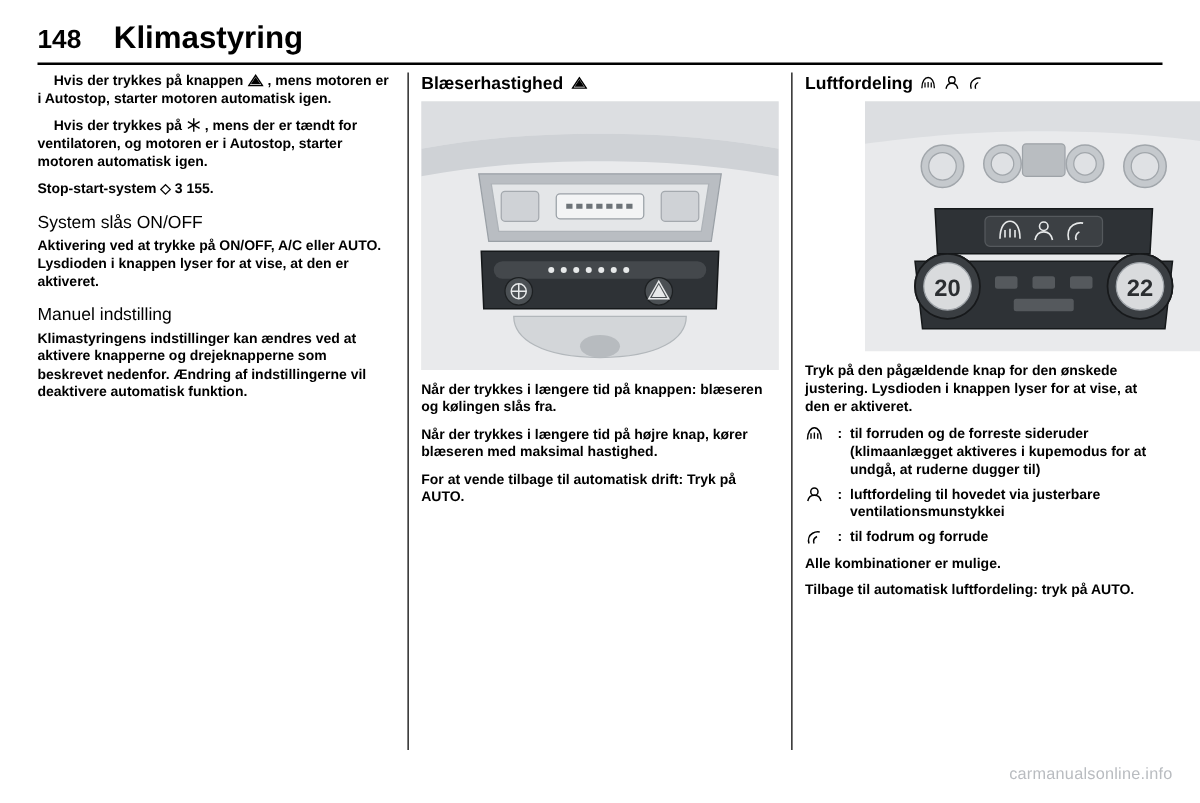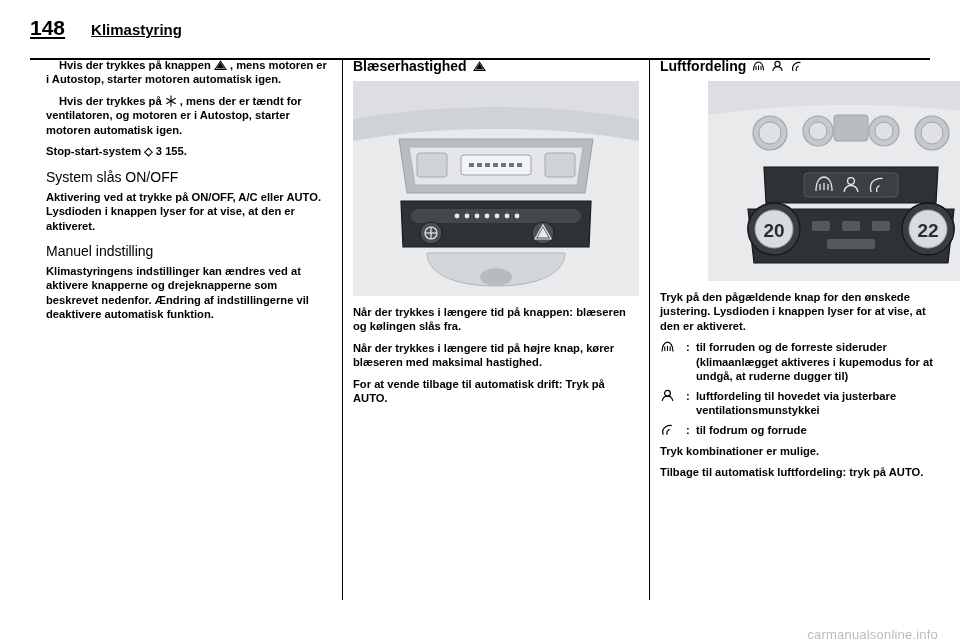--- a/index.html
+++ b/index.html
@@ -18,39 +18,38 @@
   
   .header {
     position: absolute;
     left: 30px; top: 16px; right: 30px;
     height: 34px;
   }
   .header-inner {
     display: flex;
     align-items: baseline;
     gap: 26px;
-    padding-bottom: 18px;
+    padding-bottom: 5px;
     border-bottom: 2px solid #000;
-    text-decoration: underline;
   }
   .page-num {
     font-size: 21px;
     font-weight: bold;
     letter-spacing: 0px;
     color: #000;
   }
   .page-title {
-    font-size: 15px;
+    font-size: 25px;
     font-weight: bold;
     color: #000;
   }
   
   .columns {
     position: absolute;
-    left: 46px; top: 58px;
+    left: 30px; top: 58px;
     width: 900px; height: 560px;
     display: flex;
     justify-content: center;
   }
   .col {
     width: 286px;
     padding-right: 0px;
     position: relative;
   }
   .col-sep {
@@ -123,21 +122,21 @@
   .defrow .c {
     width: 10px;
     flex: 0 0 10px;
   }
   .defrow .v { flex: 1; }
 
   
   .watermark {
     position: absolute;
     right: 22px;
-    bottom: 0;
+    bottom: 16px;
     font-size: 13px;
     color: #b9bcc0;
     letter-spacing: 0.2px;
     font-family: "Liberation Sans", sans-serif;
   }
   svg { display: block; }
 </style>
 </head>
 <body>
 
@@ -397,20 +396,20 @@
             <svg width="15" height="13" viewBox="0 0 15 13">
               <path d="M3.2 11.8 C2.1 8.6 3.3 5.2 6.1 3.6 C7.8 2.6 10.1 2.2 11.8 2.6" fill="none" stroke="#000" stroke-width="1.2"></path>
               <path d="M7.2 11.8 C6.4 9.6 7.3 7.4 9.6 6.2" fill="none" stroke="#000" stroke-width="1.2"></path>
             </svg>
           </span>
           <span class="c">:</span>
           <span class="v">til fodrum og forrude</span>
         </div>
       </div>
 
-      <p>Tryk kombinationer er mulige.</p>
+      <p>Alle kombinationer er mulige.</p>
       <p>Tilbage til automatisk luftfordeling: tryk på AUTO.</p>
     </div>
 
   </div>
 
   <div class="watermark">carmanualsonline.info</div>
 </div>
 
 </body></html>

